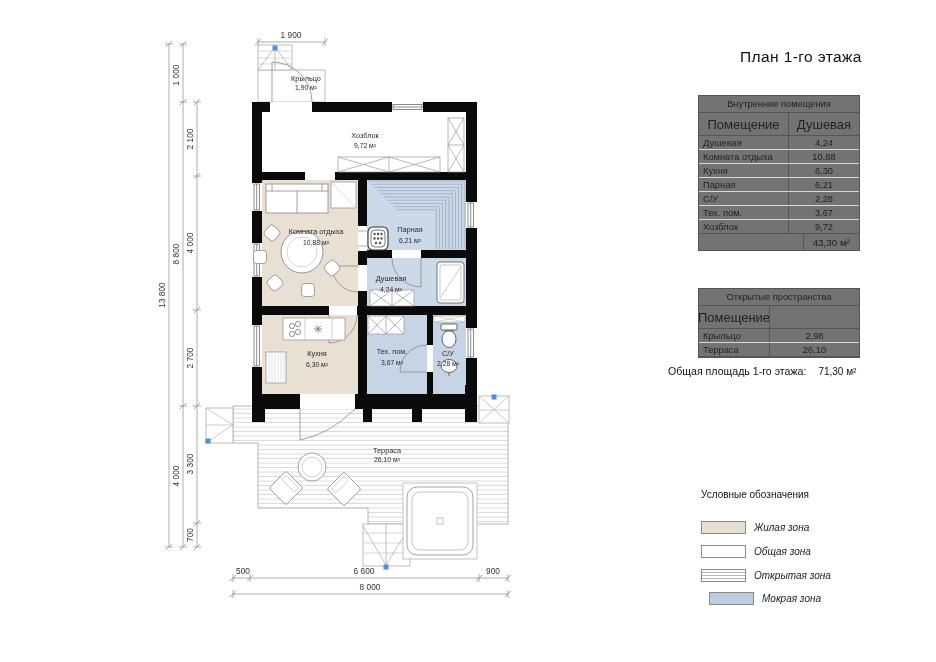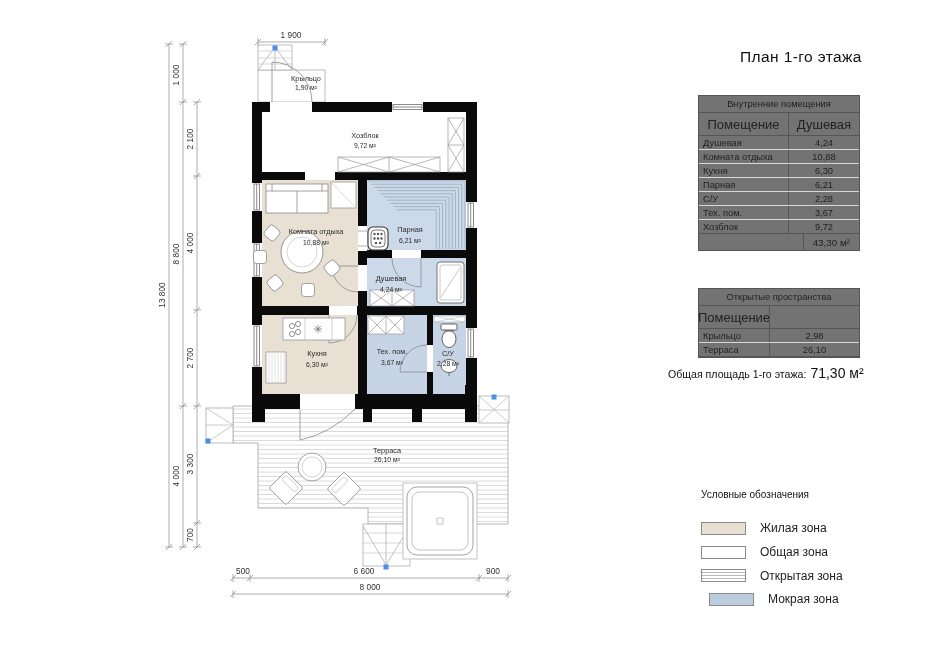--- a/index.html
+++ b/index.html
@@ -18,29 +18,29 @@
   .c-left{box-sizing:border-box;display:flex;align-items:center;height:100%;}
   .c-right{box-sizing:border-box;display:flex;align-items:center;justify-content:center;height:100%;border-left:1px solid #555;}
   .t1 .c-left{width:89px;}  .t1 .c-right{width:71px;}
   .t2 .c-left{width:70px;}  .t2 .c-right{width:90px;}
   .tbl-head .c-left{justify-content:center;}
   .body-row{height:13px;border-bottom:1px solid #d7d7d7;}
   .body-row .c-left{padding-left:4px;}
   .body-row.last{border-bottom:1px solid #555;}
   .total-row{height:16px;font-size:9.8px;gap:33px;}
   .summary{position:absolute;left:668px;top:365px;display:flex;align-items:baseline;font-size:10.6px;color:#111;}
-  .summary .val{margin-left:4px;font-size:14px;}
+  .summary .val{margin-left:12px;font-size:10px;}
   .legend-title{position:absolute;left:701px;top:489px;font-size:10px;color:#111;}
   .legend-item{position:absolute;left:701px;display:flex;align-items:center;}
   .swatch{width:45px;height:13px;border:1px solid #8a8a8a;box-sizing:border-box;}
   .swatch.living{background:#e7dfd2;}
   .swatch.common{background:#ffffff;}
   .swatch.open{background:repeating-linear-gradient(180deg,#fff 0px,#fff 2px,#b9b9b9 2px,#b9b9b9 3px);}
   .swatch.wet{background:#bccde0;}
-  .legend-label{margin-left:14px;font-size:12px;color:#222;}
+  .legend-label{margin-left:8px;font-size:10px;color:#222;font-style:italic;}
 </style>
 </head>
 <body>
 
 <div class="canvas">
 
   <svg width="560" height="662" viewBox="0 0 560 662" style="position:absolute;left:0;top:0;">
     <defs>
       <pattern id="deck" width="8" height="4.5" patternUnits="userSpaceOnUse">
         <path d="M0,4 H8" stroke="#cdcdcd" stroke-width="0.8"></path>

